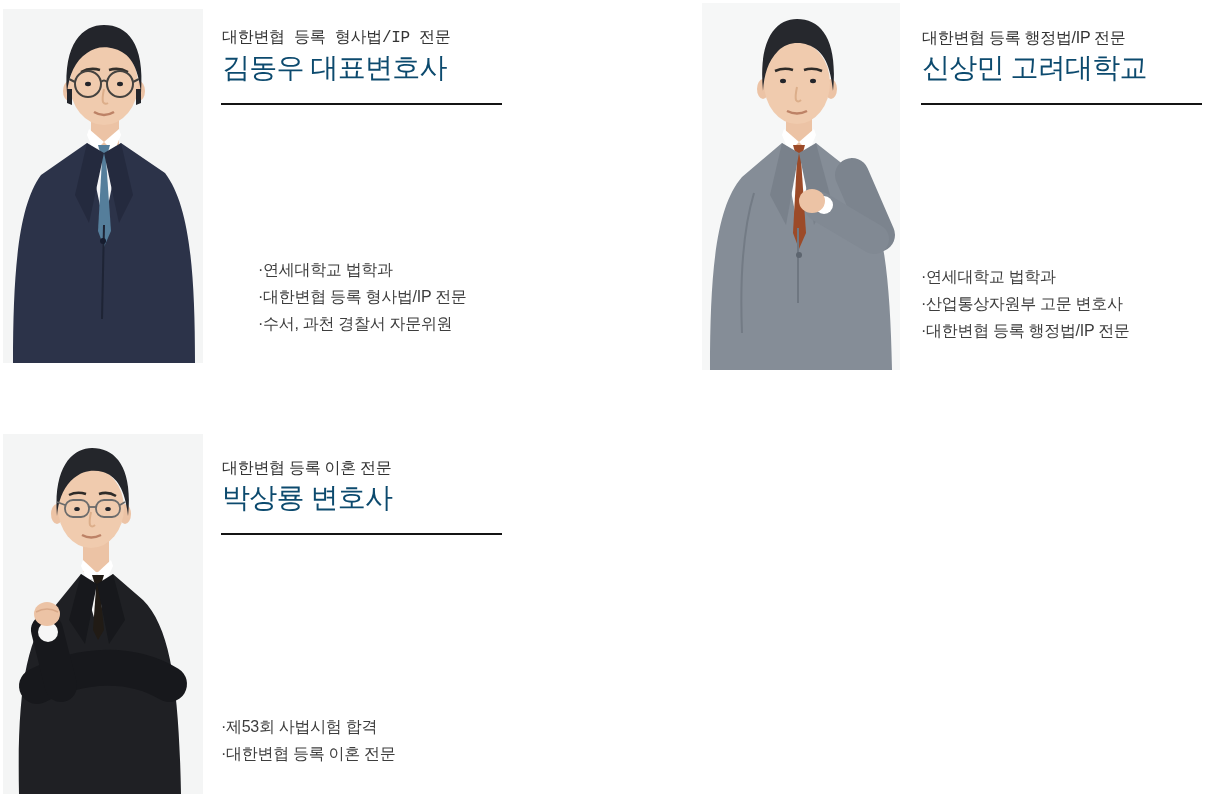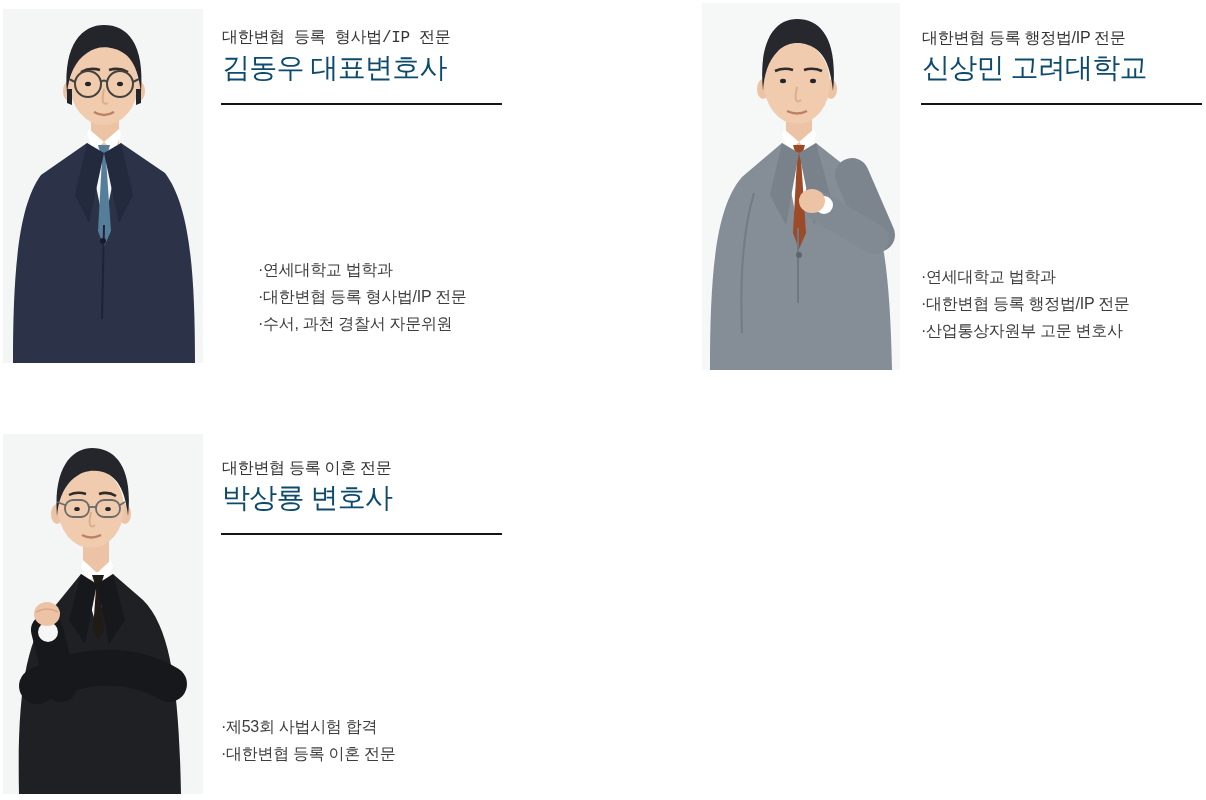--- a/index.html
+++ b/index.html
@@ -124,22 +124,22 @@
       <ellipse cx="111" cy="78" rx="3" ry="2.2" fill="#23252b"></ellipse>
       <path d="M95 84 q-2 9 -1 13 q2 3 5 0" stroke="#dcae8a" stroke-width="2" fill="none"></path>
       <path d="M85 108 q10 5 20 0" stroke="#bd8266" stroke-width="2.5" fill="none"></path>
     </svg>
   </div>
   <div class="subtitle" style="left:922px; top:26px;">대한변협 등록 행정법/IP 전문</div>
   <h2 class="name" style="left:922px; top:50px;">신상민 고려대학교</h2>
   <div class="rule" style="left:921px; top:103px; width:281px;"></div>
   <ul class="creds" style="left:921px; top:263px;">
     <li>·연세대학교 법학과</li>
+    <li>·산업통상자원부 고문 변호사</li>
     <li>·대한변협 등록 행정법/IP 전문</li>
-    <li>·산업통상자원부 고문 변호사</li>
   </ul>
 </section>
 
 <section>
   <div class="photo" style="left:3px; top:434px; width:200px; height:360px;">
     <svg width="200" height="360" viewBox="0 0 200 360" xmlns="http://www.w3.org/2000/svg">
       <rect x="80" y="94" width="26" height="44" fill="#ecc3a5"></rect>
       <path d="M16 360 C14 262 22 202 52 172 L78 140 C88 149 102 149 110 140 L140 166 C168 194 176 256 178 360 Z" fill="#1f2024"></path>
       <path d="M78 140 L93 190 L110 140 C102 148 86 148 78 140 Z" fill="#f6f6f6"></path>
       <path d="M78 132 L85 148 L94 139 L80 126 Z" fill="#ffffff"></path>

